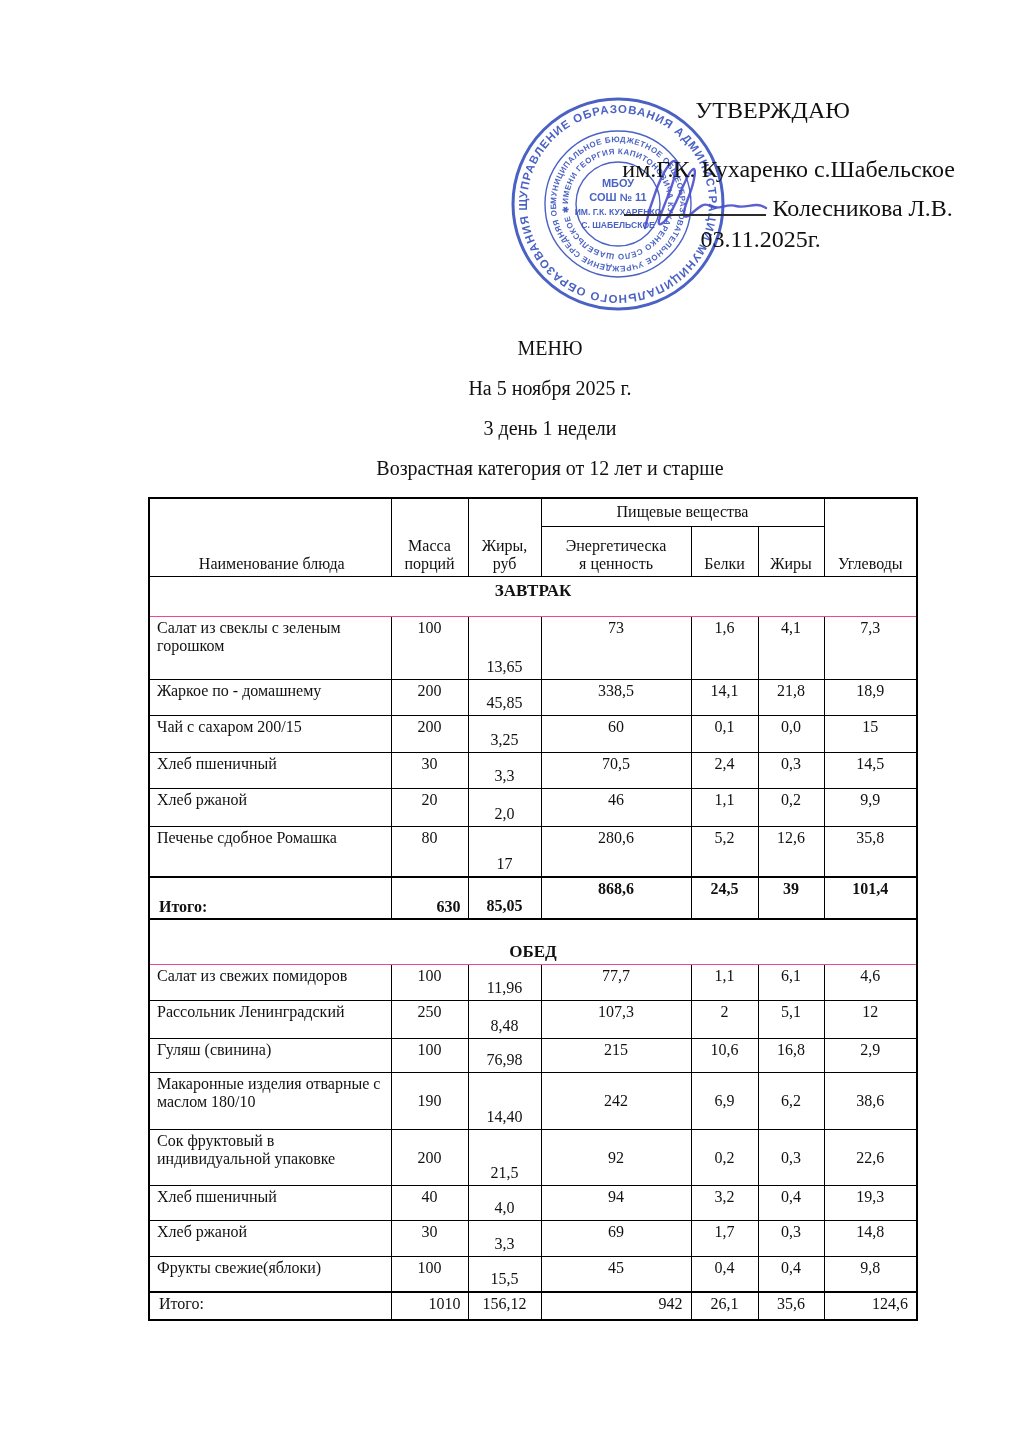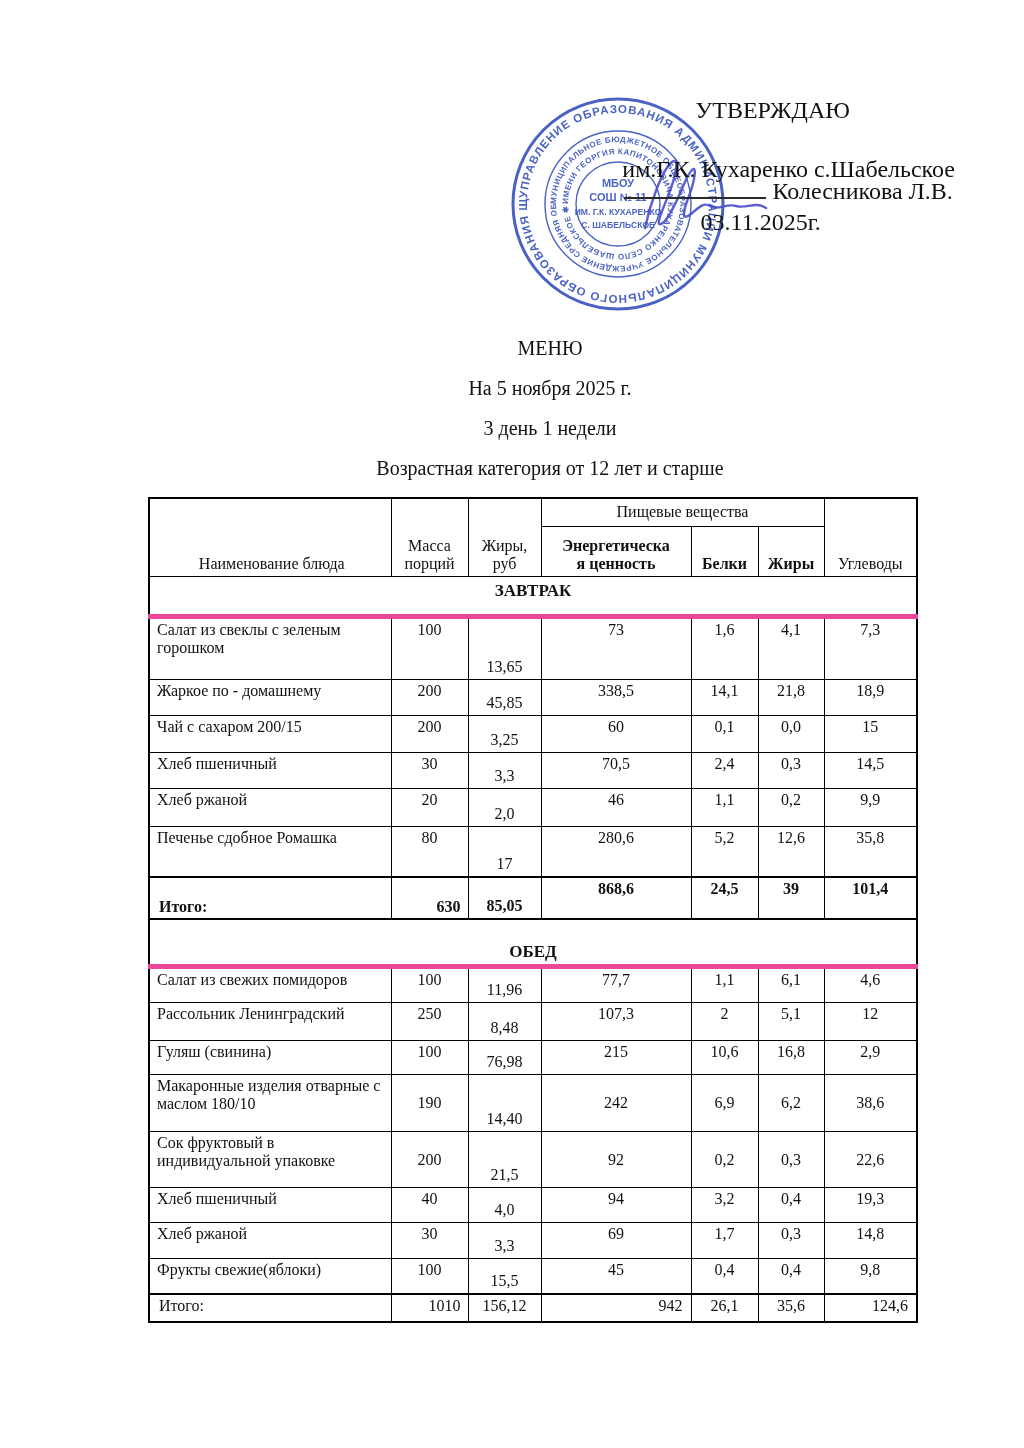--- a/index.html
+++ b/index.html
@@ -15,45 +15,45 @@
   .stamp svg { display:block; }
 
   
   .signature { position:absolute; left:600px; top:140px; width:220px; height:110px; pointer-events:none; }
 
   
   .approval { position:absolute; top:99px; right:69px; text-align:center; font-size:24px; line-height:22px; white-space:nowrap; }
   .approval .l1 { padding-right:32px; }
   .approval .l2 { margin-top:2px; }
   .approval .l3 { margin-top:37px; }
-  .approval .l4 { }
+  .approval .l4 { margin-top:17px; }
   .approval .l5 { margin-top:9px; padding-right:56px; }
   .sig-line { display:inline-block; width:142px; border-bottom:2px solid #2a2a2a; height:4px; margin-right:6px; }
 
   
   .titles { position:absolute; top:337px; left:0; width:1024px; text-align:center; font-size:20px; transform:translateX(38px); }
   .titles div { height:21px; margin-bottom:19px; }
 
   
   .menu-table {
     position:absolute; left:148px; top:497px; width:768px;
     border-collapse:collapse; table-layout:fixed; font-size:16px;
     border:2px solid #000;
   }
   .menu-table td, .menu-table th {
     border:1px solid #000; padding:2px 4px; vertical-align:top;
     font-weight:normal; overflow:hidden;
   }
   .menu-table th { vertical-align:bottom; text-align:center; white-space:pre-line; padding-bottom:3px; }
   .th-name { text-align:left; padding-left:7px !important; }
   tr.hdr-top th { height:28px; }
-  tr.hdr-bottom th { height:50px;font-weight:bold; }
+  tr.hdr-bottom th { height:50px; }
   tr.section td {
     text-align:center; font-weight:bold; font-size:17px; vertical-align:top; padding-top:4px;
-    border-bottom:5px solid #ec4899;
+    border-bottom:1px solid #ec4899;
   }
   .c-name { text-align:left; padding-left:7px !important; }
   .c-num  { text-align:center; }
   .c-price{ text-align:center; vertical-align:bottom !important; padding-bottom:3px !important; }
   tr.total td { border-top:2px solid #000; border-bottom:2px solid #000; }
   tr.total1 td { font-weight:bold; }
   tr.total1 .c-label, tr.total1 .t-mass, tr.total1 .c-price { vertical-align:bottom !important; }
   .c-label { text-align:left; padding-left:9px !important; font-weight:bold; }
   .t-mass  { text-align:right; padding-right:7px !important; }
   .t-right { text-align:right; padding-right:8px !important; }

